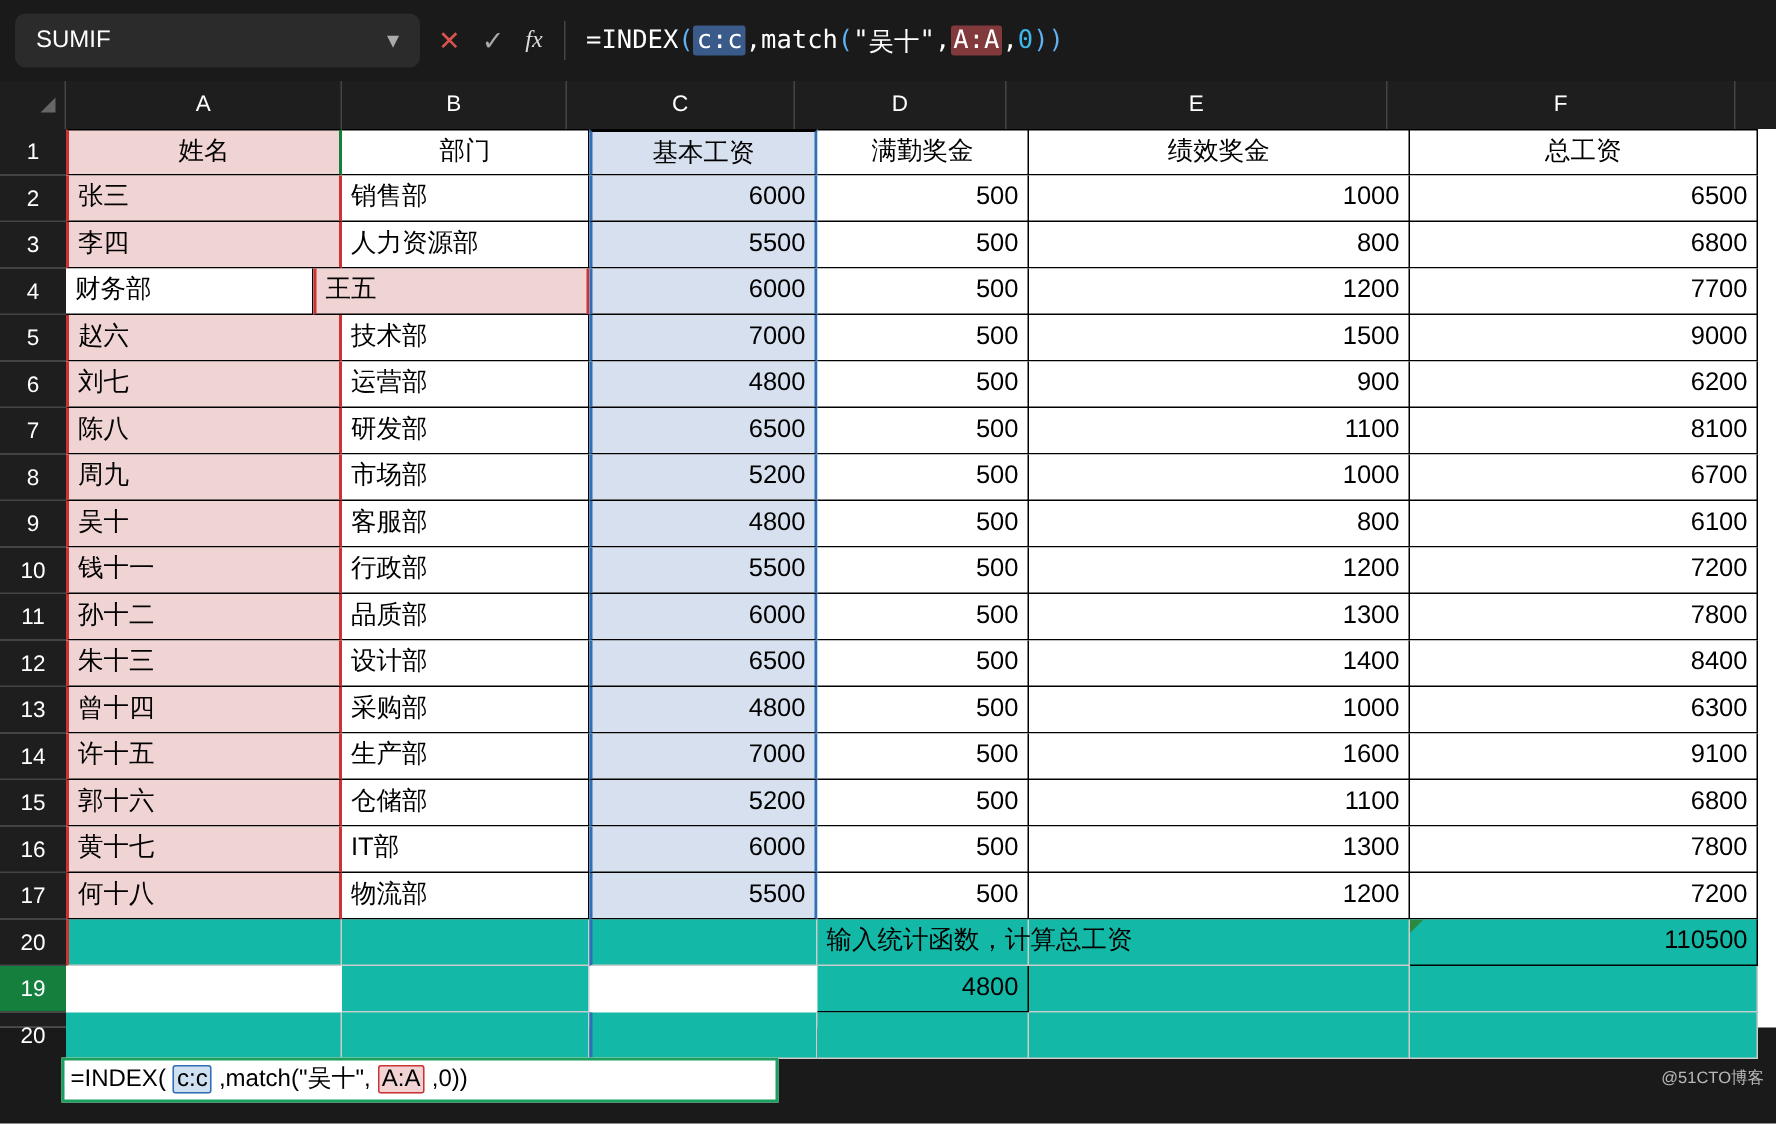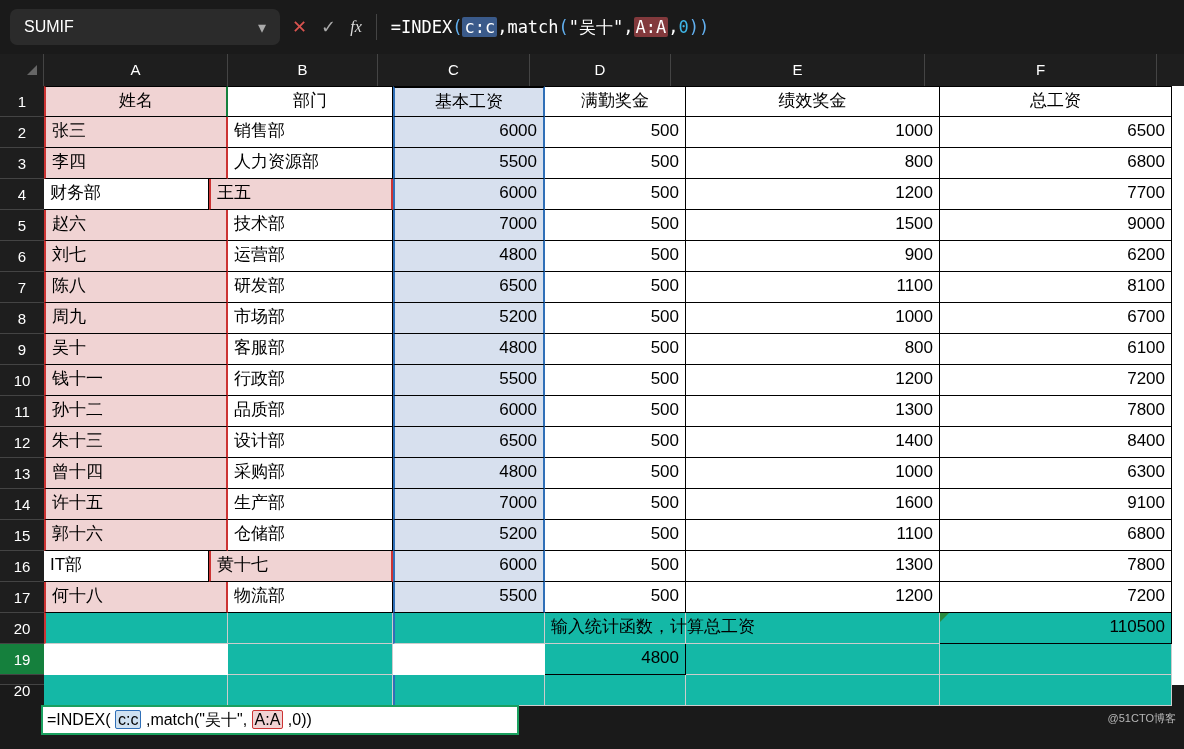--- a/index.html
+++ b/index.html
@@ -229,22 +229,22 @@
         <div class="rowh">15</div>
         <div class="cell colA data">郭十六</div>
         <div class="cell colB">仓储部</div>
         <div class="cell colC num-r">5200</div>
         <div class="cell colD num-r">500</div>
         <div class="cell colE num-r">1100</div>
         <div class="cell colF num-r">6800</div>
       </div>
       <div class="row ">
         <div class="rowh">16</div>
+        <div class="cell colA data">黄十七</div>
         <div class="cell colB">IT部</div>
-        <div class="cell colA data">黄十七</div>
         <div class="cell colC num-r">6000</div>
         <div class="cell colD num-r">500</div>
         <div class="cell colE num-r">1300</div>
         <div class="cell colF num-r">7800</div>
       </div>
       <div class="row ">
         <div class="rowh">17</div>
         <div class="cell colA data">何十八</div>
         <div class="cell colB">物流部</div>
         <div class="cell colC num-r">5500</div>

